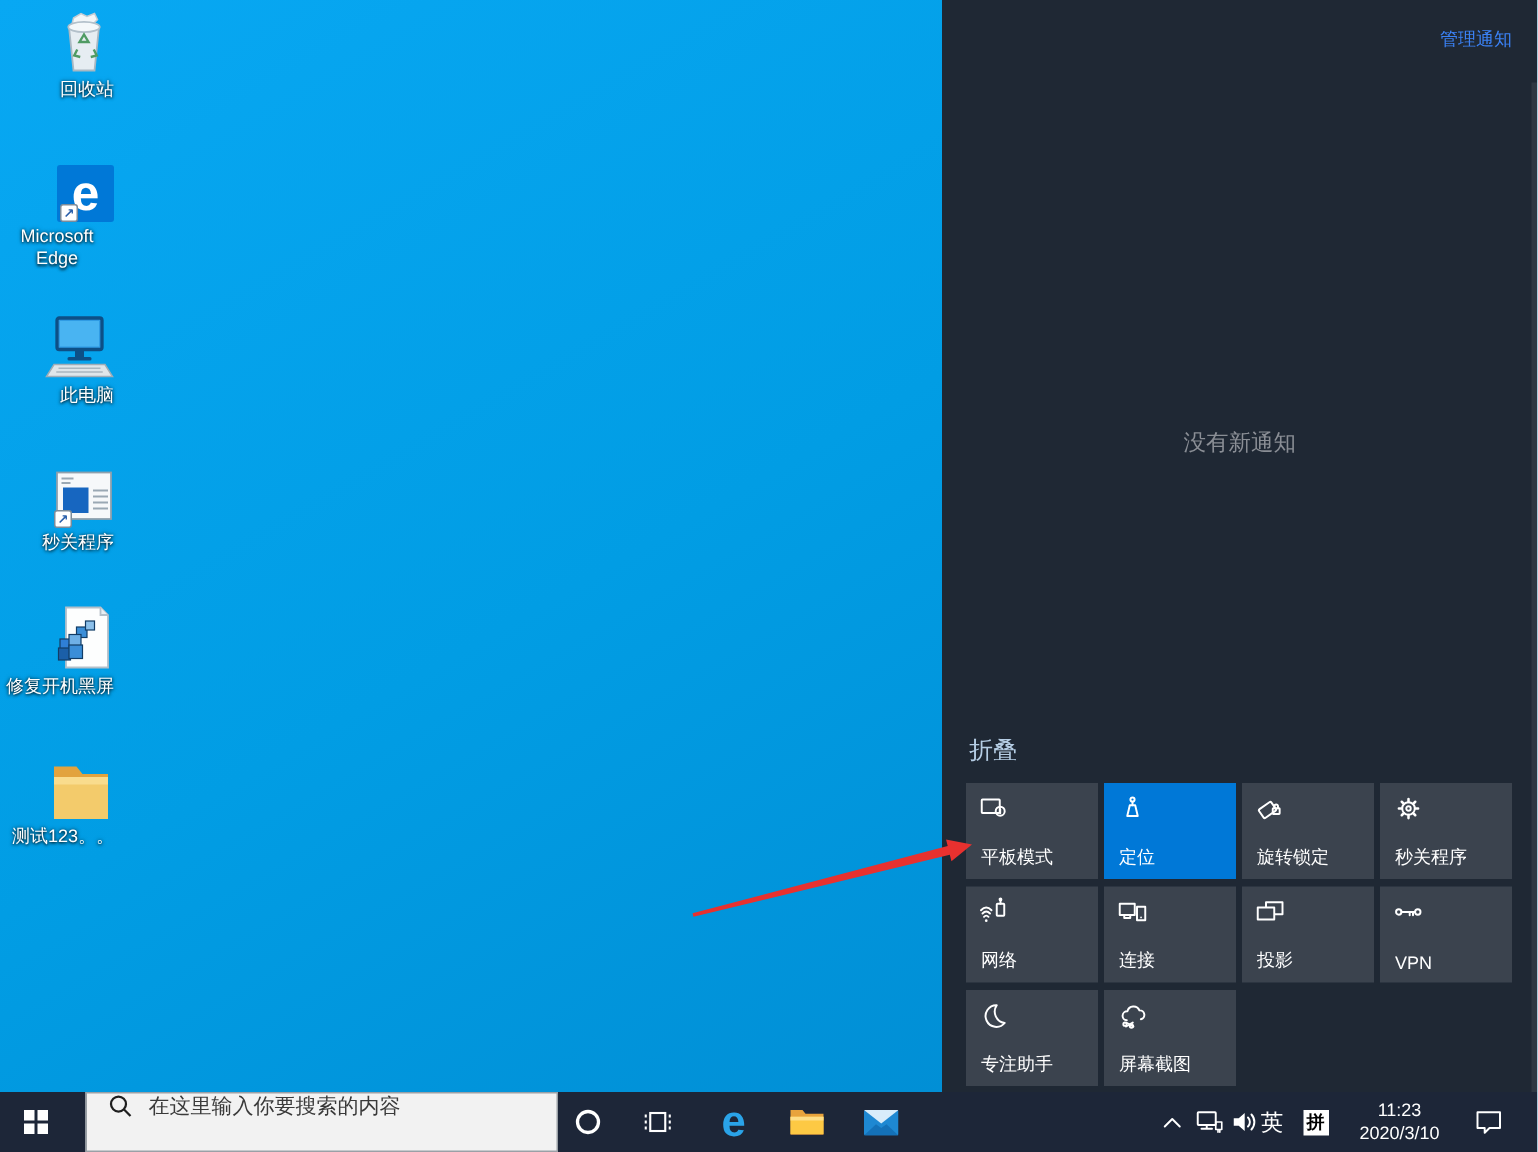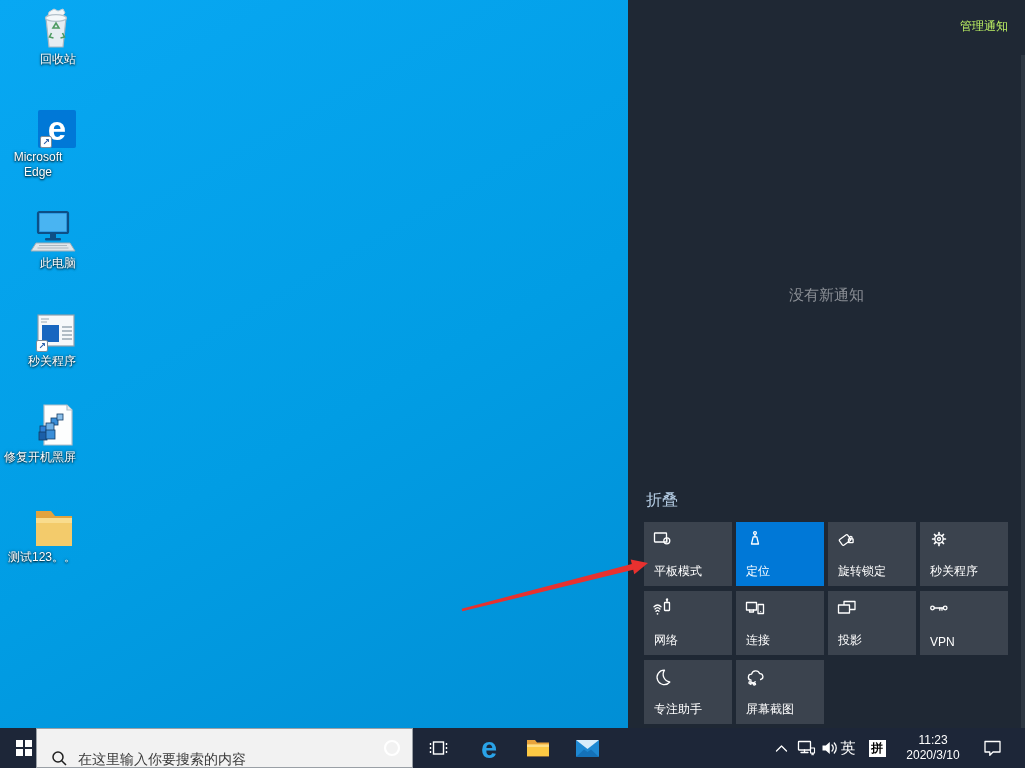--- a/index.html
+++ b/index.html
@@ -17,21 +17,21 @@
   .nowrap { white-space:nowrap; }
   .shortcut-arrow { position:absolute; left:2px; bottom:0; width:12px; height:12px; background:#fff;
     border:1px solid #7d8c9a; border-radius:2px; font-size:9px; font-weight:bold; color:#2a5faa;
     display:flex; align-items:center; justify-content:center; }
   .edge-tile { width:38px; height:38px; background:#0078d7; border-radius:2px; display:flex;
     align-items:center; justify-content:center; color:#fff; font-size:33px; font-weight:bold; }
 
   
   #panel { position:absolute; top:0; right:0; width:397px; height:728px;
     background:var(--panel,#1f2834); color:#fff; }
-  #manage-link { position:absolute; top:18px; right:17px; font-size:12px; color:#bef264; cursor:pointer; }
+  #manage-link { position:absolute; top:18px; right:17px; font-size:12px; color:#3b82f6; cursor:pointer; }
   #empty-text { position:absolute; top:254px; left:0; width:100%; text-align:center;
     font-size:15px; color:#8a8e95;margin-top:32px; }
   #collapse { position:absolute; top:490px; left:18px; font-size:16px; color:#b5cde4; cursor:pointer; }
   #tiles { position:absolute; left:16px; top:522px; display:grid;
     grid-template-columns:repeat(4,88px); grid-auto-rows:64px; gap:5px 4px; }
   .tile { position:relative; background:var(--tile,#3b434e); cursor:pointer; }
   .tile.active { background:var(--accent,#0078d7);padding-left:36px; }
   .tile .ticon { position:absolute; top:7px; left:9px; }
   .tile .tlabel { position:absolute; bottom:6px; left:10px; font-size:12px; color:#fff; white-space:nowrap; }
   .tile svg { stroke:#fff; fill:none; stroke-width:1.3; stroke-linecap:round; stroke-linejoin:round; }
@@ -39,22 +39,22 @@
     background:rgba(255,255,255,0.07); }
 
   
   #arrow-overlay { position:absolute; left:430px; top:545px; width:230px; height:80px; pointer-events:none; }
 
   
   #taskbar { position:absolute; left:0; bottom:0; width:1025px; height:40px;
     background:var(--taskbar,#1d2638); }
   .tbtn { position:absolute; top:0; height:40px; display:flex; align-items:center;
     justify-content:center; cursor:pointer; }
-  #search-box { position:absolute; left:36px; top:0; width:377px; height:40px; background:#f2f2f2;
-    border:1px solid #9aa0a6; display:flex; align-items:flex-end; cursor:text; }
+  #search-box { position:absolute; left:57px; top:0; width:315px; height:40px; background:#f2f2f2;
+    border:1px solid #9aa0a6; display:flex; align-items:flex-start; cursor:text; }
   #search-box input { border:none; outline:none; background:transparent; font-size:14px;
     color:#333; width:250px; font-family:inherit; }
   #search-box input::placeholder { color:#3a3a3a; opacity:1; }
   #search-glyph { margin:0 10px 0 14px; display:flex; }
   .start-grid { display:grid; grid-template-columns:7px 7px; grid-template-rows:7px 7px; gap:1.5px; }
   .start-grid div { background:#fff; }
   .tray-text { color:#fff; font-size:15px; }
   #ime-mode-box { width:17px; height:17px; background:#fff; color:#000; font-size:12px; font-weight:bold;
     display:flex; align-items:center; justify-content:center; }
   #clock { flex-direction:column; color:#fff; font-size:12px; line-height:15px; text-align:center; }

